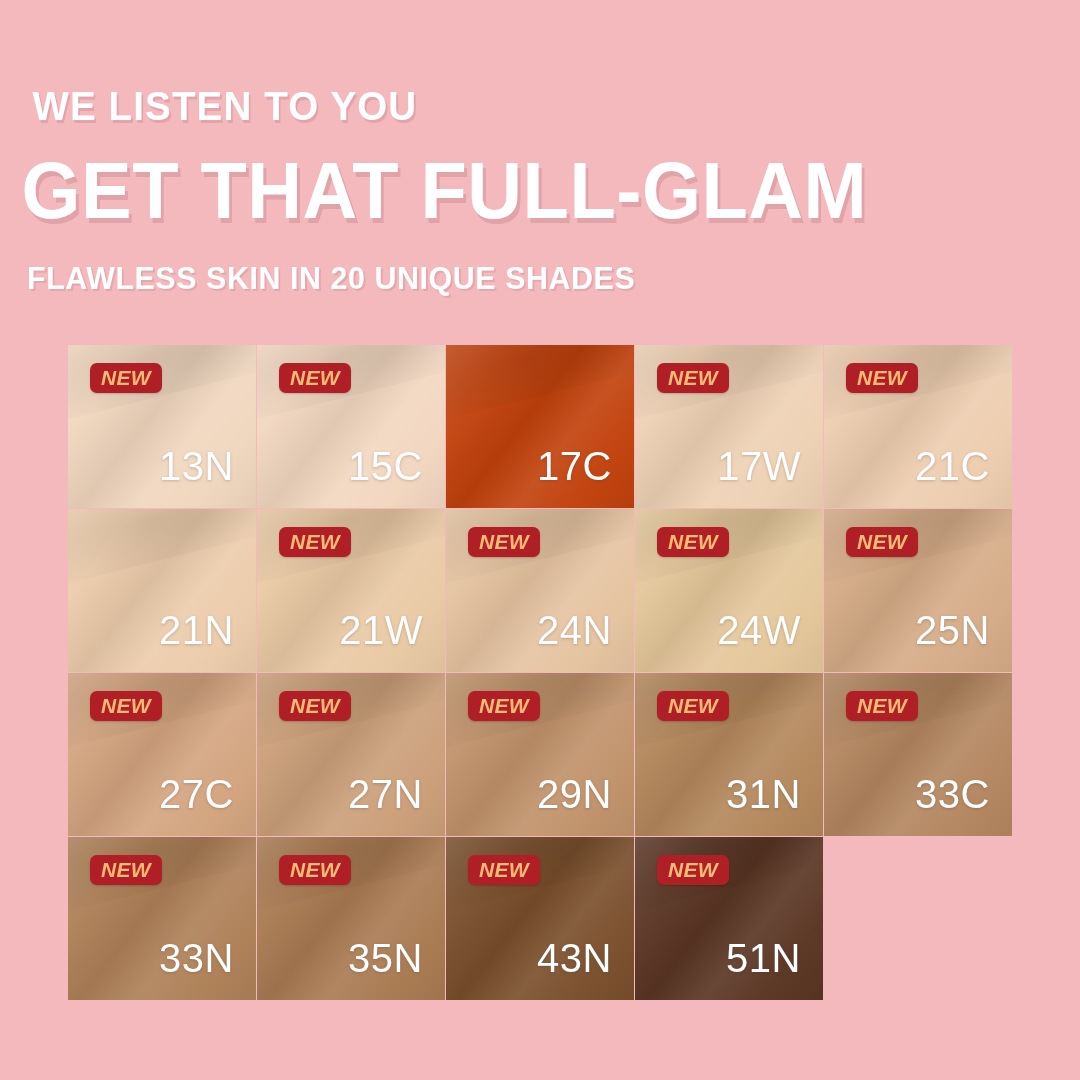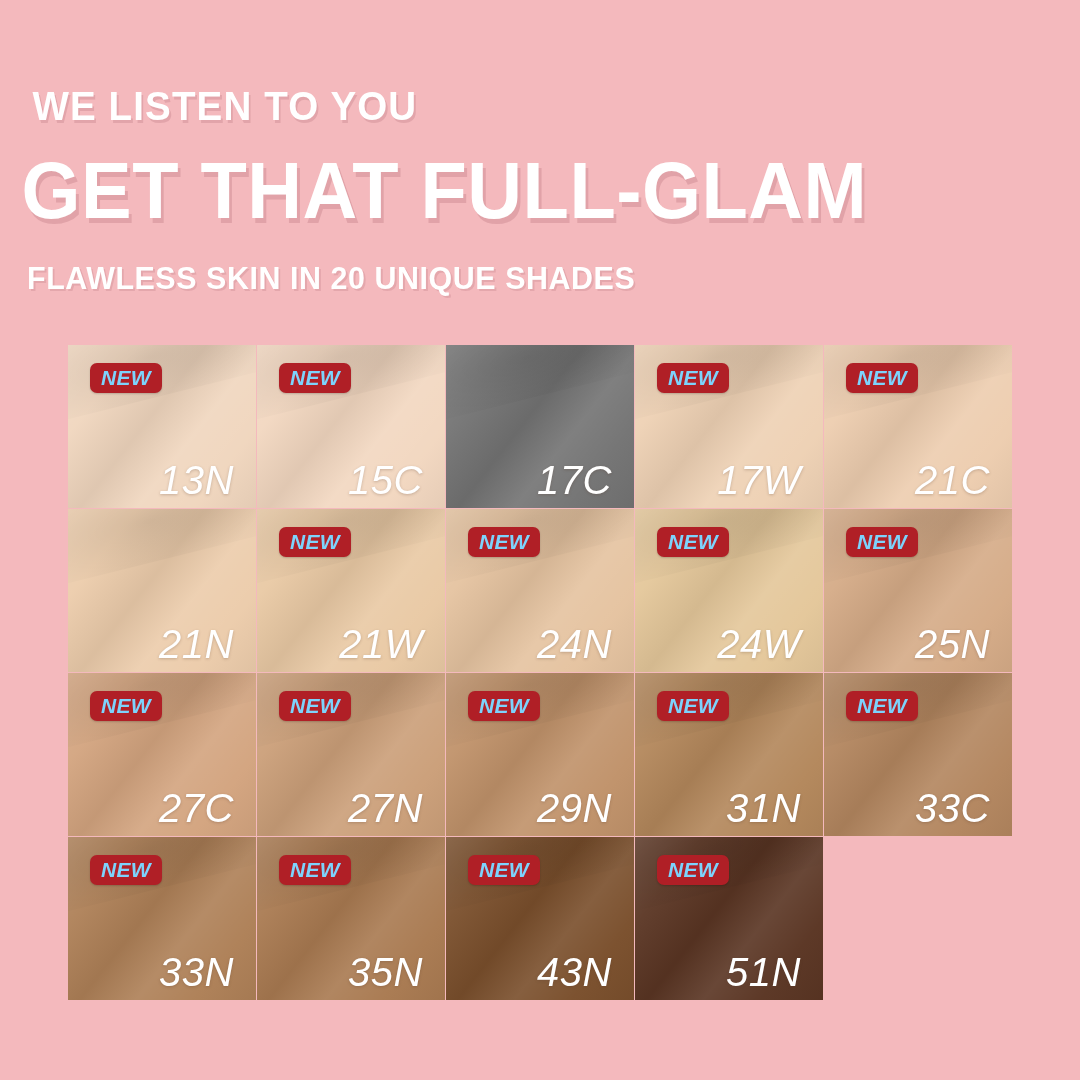--- a/index.html
+++ b/index.html
@@ -91,39 +91,38 @@
         rgba(0,0,0,0) 72%);
     transform:rotate(-14deg);
     pointer-events:none;
   }
 
   .badge {
     position:absolute;
     left:22px;
     top:18px;
     background:#b01f26;
-    color:#7dd3fc;
+    color:#fdba74;
     font-size:21px;
     font-weight:bold;
     font-style:italic;
     letter-spacing:0.3px;
     padding:4px 11px 5px 11px;
     border-radius:7px;
     line-height:1;
     z-index:3;
     box-shadow:0 1px 2px rgba(0,0,0,0.18);
   }
 
   .shade-label {
     position:absolute;
     right:22px;
-    bottom:8px;
+    bottom:22px;
     color:#ffffff;
     font-size:40px;
-    font-style:italic;
     font-weight:normal;
     line-height:1;
     letter-spacing:0.5px;
     z-index:3;
     text-shadow:0 1px 3px rgba(90,60,45,0.28);
   }
 </style>
 </head>
 <body>
 
@@ -135,21 +134,21 @@
 
 <div class="grid" id="shade-grid">
     <div class="swatch" style="background: rgb(240, 214, 190);">
       <span class="badge">NEW</span>
       <span class="shade-label">13N</span>
     </div>
     <div class="swatch" style="background: rgb(242, 215, 192);">
       <span class="badge">NEW</span>
       <span class="shade-label">15C</span>
     </div>
-    <div class="swatch" style="background: #737373;">
+    <div class="swatch" style="background: #c2410c;">
       <span class="shade-label">17C</span>
     </div>
     <div class="swatch" style="background: rgb(238, 209, 180);">
       <span class="badge">NEW</span>
       <span class="shade-label">17W</span>
     </div>
     <div class="swatch" style="background: rgb(237, 205, 175);">
       <span class="badge">NEW</span>
       <span class="shade-label">21C</span>
     </div>

